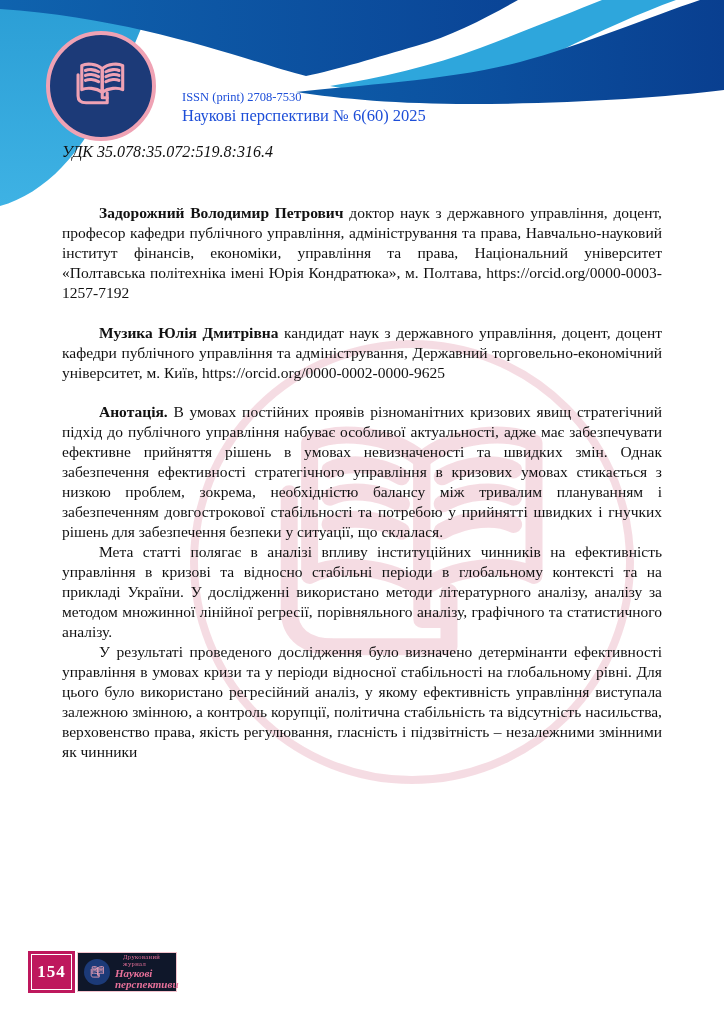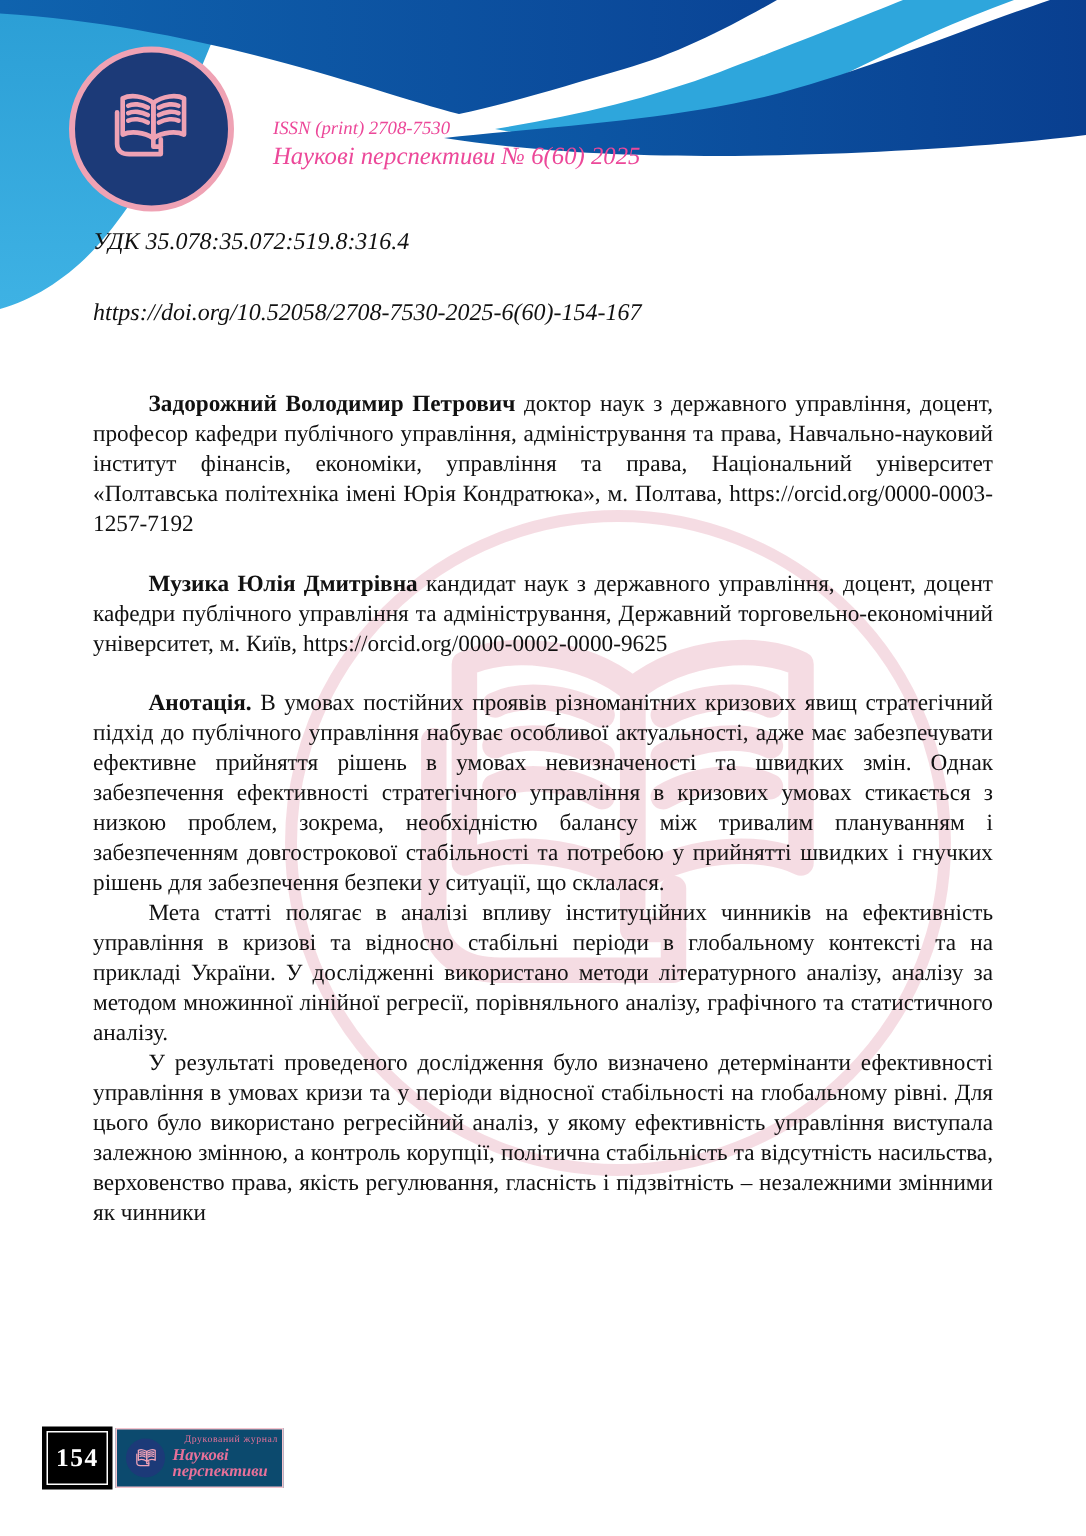--- a/index.html
+++ b/index.html
@@ -7,53 +7,53 @@
     position:relative;width:724px;height:1024px;background:#fff;overflow:hidden;
     font-family:"Liberation Serif", serif;color:#111;
   }
   
   .hdr{position:absolute;left:0;top:0;z-index:1;}
   .logo-badge{
     position:absolute;left:46px;top:31px;width:102px;height:102px;z-index:2;
     background:#1c3a78;border:4px solid #efa2b4;border-radius:50%;
     display:flex;align-items:center;justify-content:center;color:#efa2b4;
   }
-  .hdr-text{position:absolute;left:182px;top:78px;z-index:2;color:#ec4899;font-style:italic;}
+  .hdr-text{position:absolute;left:182px;top:90px;z-index:2;color:#1d4ed8;}
   .hdr-issn{font-size:12.5px;line-height:15px;}
   .hdr-journal{font-size:16.5px;line-height:20px;margin-top:1px;}
   
   .watermark{position:absolute;left:150px;top:330px;z-index:0;color:#f0c6d1;opacity:.6;}
   
-  .content{position:absolute;left:62px;top:152px;width:600px;z-index:2;}
+  .content{position:absolute;left:62px;top:142px;width:600px;z-index:2;}
   .meta-line{font-style:italic;font-size:16px;line-height:20px;margin:0;}
   .doi-line{margin-top:27px;}
   .body-par{
     margin:0;text-align:justify;text-indent:37px;
     font-size:15.5px;line-height:20px;
   }
   .author-par{margin-top:20px;}
   .b{font-weight:bold;}
   .article-title{
     margin:18px 0 0 0;text-align:center;font-weight:bold;
     font-size:16.5px;line-height:26px;
   }
   .abstract-start{margin-top:19px;font-family:Liberation Serif, serif;}
   
   .page-box{
     position:absolute;left:28px;top:951px;width:47px;height:42px;z-index:2;
-    background:#000000;
+    background:#be185d;
   }
   .page-box .inner{
     position:absolute;left:3px;top:3px;right:3px;bottom:3px;
     border:1px solid #ffffff;display:flex;align-items:center;justify-content:center;
   }
   .page-num{color:#fff;font-weight:bold;font-size:17px;letter-spacing:1px;}
   .foot-logo{
-    position:absolute;left:77px;top:952px;width:112px;height:40px;z-index:2;
-    background:#0c4a6e;border:1px solid #f3c3cd;box-sizing:border-box;
+    position:absolute;left:77px;top:952px;width:100px;height:40px;z-index:2;
+    background:#0f172a;border:1px solid #f3c3cd;box-sizing:border-box;
     display:flex;align-items:center;
   }
   .foot-circle{
     width:26px;height:26px;border-radius:50%;background:#1c3a78;margin-left:6px;
     display:flex;align-items:center;justify-content:center;color:#f0a3b8;flex:0 0 auto;
   }
   .foot-text{margin-left:5px;line-height:1;}
   .foot-type{font-size:6.5px;color:#e8719a;letter-spacing:.4px;margin-left:8px;}
   .foot-name{font-size:11px;color:#e8719a;font-style:italic;font-weight:bold;margin-top:1px;}
 </style>
@@ -115,21 +115,20 @@
 
   <svg class="watermark" width="530" height="530" viewBox="0 0 530 530">
     <circle cx="262" cy="232" r="218" fill="none" stroke="currentColor" stroke-width="8"></circle>
     <g transform="translate(95,55) scale(3.4)">
       <use href="#book-sym" width="100" height="100" style="color:inherit"></use>
     </g>
   </svg>
 
   <div class="content">
     <p class="meta-line">УДК 35.078:35.072:519.8:316.4</p>
-    <p class="meta-line doi-line">https://doi.org/10.52058/2708-7530-2025-6(60)-154-167</p>
 
     <p class="body-par author-par" style="margin-top:41px">
       <span class="b">Задорожний Володимир Петрович</span><span> доктор наук з державного управління, доцент, професор кафедри публічного управління, адміністрування та права, Навчально-науковий інститут фінансів, економіки, управління та права, Національний університет «Полтавська політехніка імені Юрія Кондратюка», м. Полтава, https://orcid.org/0000-0003-1257-7192</span>
     </p>
     <p class="body-par author-par">
       <span class="b">Музика Юлія Дмитрівна</span><span> кандидат наук з державного управління, доцент, доцент кафедри публічного управління та адміністрування, Державний торговельно-економічний університет, м. Київ, https://orcid.org/0000-0002-0000-9625</span>
     </p>
 
 
     <p class="body-par abstract-start">

